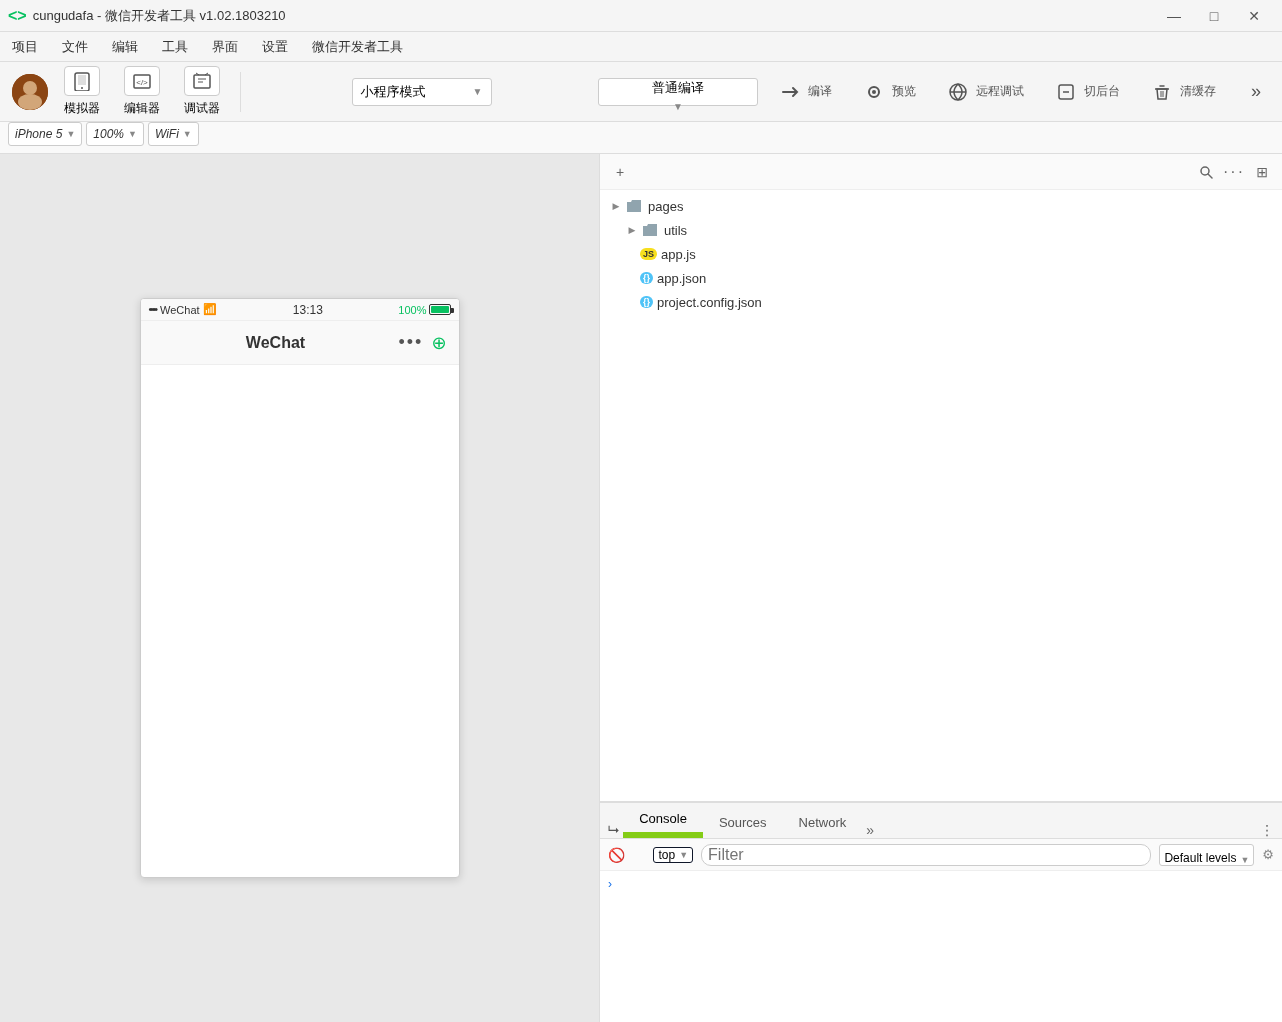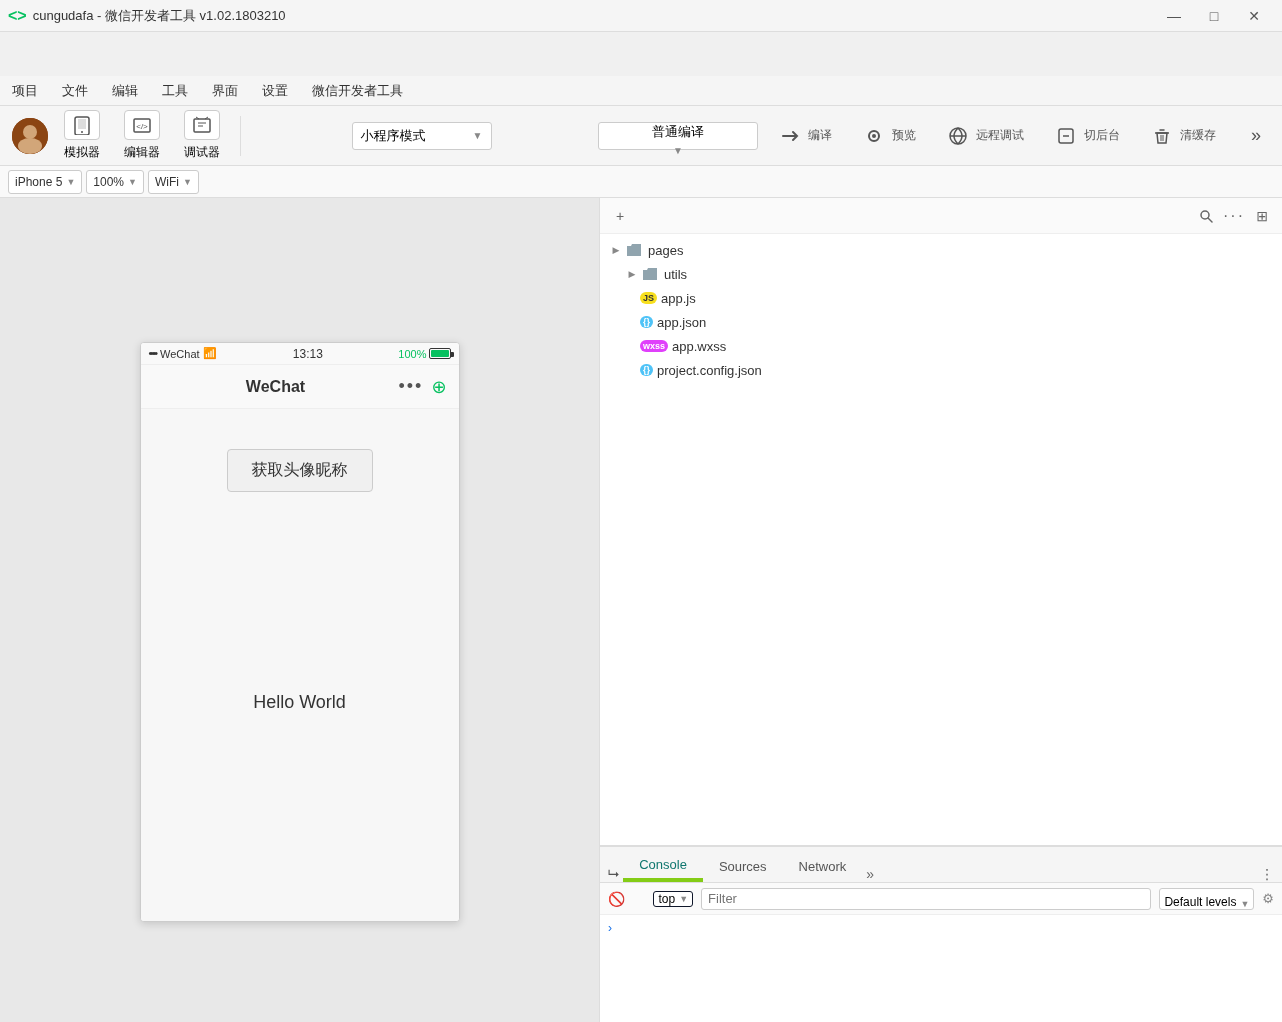--- a/index.html
+++ b/index.html
@@ -12,21 +12,21 @@
       justify-content: space-between;
     }
     #title-bar .title-left { display: flex; align-items: center; gap: 6px; color: #333; font-size: 13px; }
     #title-bar .title-icon { color: #07c160; font-size: 16px; font-weight: bold; }
     #title-bar .win-controls { display: flex; gap: 0; }
     #title-bar .win-btn { width: 40px; height: 32px; display: flex; align-items: center; justify-content: center; cursor: pointer; font-size: 14px; color: #555; }
 
     
     #menu-bar {
       height: 30px; background: #f5f5f5; border-bottom: 1px solid #ddd;
-      display: flex; align-items: center; padding: 0 8px; gap: 16px; margin-top: 44px;
+      display: flex; align-items: center; padding: 0 8px; gap: 16px;
     }
     #menu-bar .menu-item { color: #333; cursor: pointer; padding: 4px 4px; font-size: 13px; }
 
     
     #toolbar {
       height: 60px; background: #f5f5f5; border-bottom: 1px solid #ddd;
       display: flex; align-items: center; padding: 0 12px; gap: 8px;
     }
     .toolbar-avatar { width: 36px; height: 36px; border-radius: 50%; background: #8B4513; overflow: hidden; display: flex; align-items: center; justify-content: center; }
     .toolbar-btn { display: flex; flex-direction: column; align-items: center; gap: 4px; cursor: pointer; padding: 4px 8px; border-radius: 4px; }
@@ -38,21 +38,21 @@
     .select-box { height: 28px; border: 1px solid #ccc; border-radius: 3px; background: #fff; padding: 0 8px; display: flex; align-items: center; gap: 4px; cursor: pointer; font-size: 13px; min-width: 140px; justify-content: space-between; }
     .select-box .arrow { color: #888; font-size: 10px; }
 
     .toolbar-action-btn { display: flex; align-items: center; gap: 4px; cursor: pointer; padding: 4px 10px; }
     .toolbar-action-icon { width: 28px; height: 28px; display: flex; align-items: center; justify-content: center; font-size: 18px; color: #555; }
     .toolbar-action-label { font-size: 12px; color: #555; }
 
     
     #device-bar {
       height: 32px; background: #f9f9f9; border-bottom: 1px solid #ddd;
-      display: flex; align-items: center; padding: 0 8px; gap: 4px;
+      display: flex; align-items: flex-start; padding: 0 8px; gap: 4px; font-style: italic;
     }
     .device-select { height: 24px; border: 1px solid #ccc; border-radius: 3px; background: #fff; padding: 0 6px; display: flex; align-items: center; gap: 4px; cursor: pointer; font-size: 12px; color: #333; }
     .device-select .arrow { font-size: 9px; color: #888; }
 
     
     #main { display: flex; height: calc(1022px - 32px - 30px - 60px - 32px); }
 
     
     #simulator {
       width: 600px; background: #e8e8e8; display: flex; align-items: center; justify-content: center;
@@ -114,30 +114,30 @@
 
     
     #devtools {
       height: 220px; background: #fff; display: flex; flex-direction: column; border-top: 1px solid #ddd;
     }
     #devtools-tabs {
       height: 36px; display: flex; align-items: flex-end; padding: 0 8px;
       border-bottom: 1px solid #ddd; background: #f5f5f5; gap: 0;
     }
     .devtools-tab { padding: 6px 16px; font-size: 13px; color: #555; cursor: pointer; border-bottom: 2px solid transparent; }
-    .devtools-tab.active { color: #0f766e; border-bottom: 4px solid #84cc16; margin-top: 40px; }
+    .devtools-tab.active { color: #000000; border-bottom: 6px solid #84cc16; margin-top: 40px; }
     .devtools-more { color: #666; cursor: pointer; margin-left: 4px; font-size: 14px; }
 
     #devtools-bar2 {
       height: 32px; display: flex; align-items: center; padding: 0 8px; gap: 8px;
       border-bottom: 1px solid #eee; background: #fafafa;
     }
     .devtools-bar2-icon { color: #888; font-size: 14px; cursor: pointer; }
     .context-select { height: 16px; border: 1px solid #0f172a; border-radius: 3px; background: #fff; padding: 0 4px; display: flex; align-items: center; gap: 4px; font-size: 12px; cursor: pointer; margin-left: 20px; }
-    .filter-input { height: 22px; border: 1px solid #ccc; border-radius: 3px; background: #fff; padding: 0 6px; flex: 1; font-size: 13px; }
+    .filter-input { height: 22px; border: 1px solid #ccc; border-radius: 10px; background: #fff; padding: 0 6px; flex: 1; font-size: 16px; }
     .level-select { height: 22px; border: 1px solid #ccc; border-radius: 3px; background: #fff; padding: 0 4px; display: flex; align-items: flex-end; gap: 4px; font-size: 12px; cursor: pointer; }
     .devtools-gear { color: #888; cursor: pointer; }
 
     #devtools-content { flex: 1; padding: 4px 8px; background: #fff; position: relative; }
     .console-arrow { position: absolute; left: 8px; top: 6px; color: #1a73e8; font-size: 12px; }
   </style>
 </head>
 <body>
 
 <div id="title-bar">
@@ -306,24 +306,20 @@
             <span class="phone-battery-fill"></span>
           </span>
       </div>
 
       <div class="phone-nav-bar">
         <span class="phone-nav-title">WeChat</span>
         <span class="phone-nav-dots">•••</span>
         <span style="margin-left:8px;" class="phone-nav-icon">⊕</span>
       </div>
 
-      <div class="phone-content">
-        <div class="phone-btn">获取头像昵称</div>
-        <div class="phone-hello">Hello World</div>
-      </div>
     </div>
   </div>
 
   <div id="right-panel">
 
     <div id="file-tree-area">
       <div id="file-tree-toolbar">
         <div class="tree-toolbar-btn">+</div>
         <div style="flex:1;"></div>
         <div class="tree-toolbar-btn">
@@ -366,26 +362,20 @@
           <span>app.js</span>
         </div>
 
         <div class="tree-item">
           <span class="tree-indent"></span>
           <span style="width:16px;"></span>
           <span class="file-badge badge-json">{}</span>
           <span>app.json</span>
         </div>
 
-        <div class="tree-item">
-          <span class="tree-indent"></span>
-          <span style="width:16px;"></span>
-          <span class="file-badge badge-wxss">wxss</span>
-          <span>app.wxss</span>
-        </div>
 
         <div class="tree-item">
           <span class="tree-indent"></span>
           <span style="width:16px;"></span>
           <span class="file-badge badge-json">{}</span>
           <span>project.config.json</span>
         </div>
       </div>
     </div>
 

